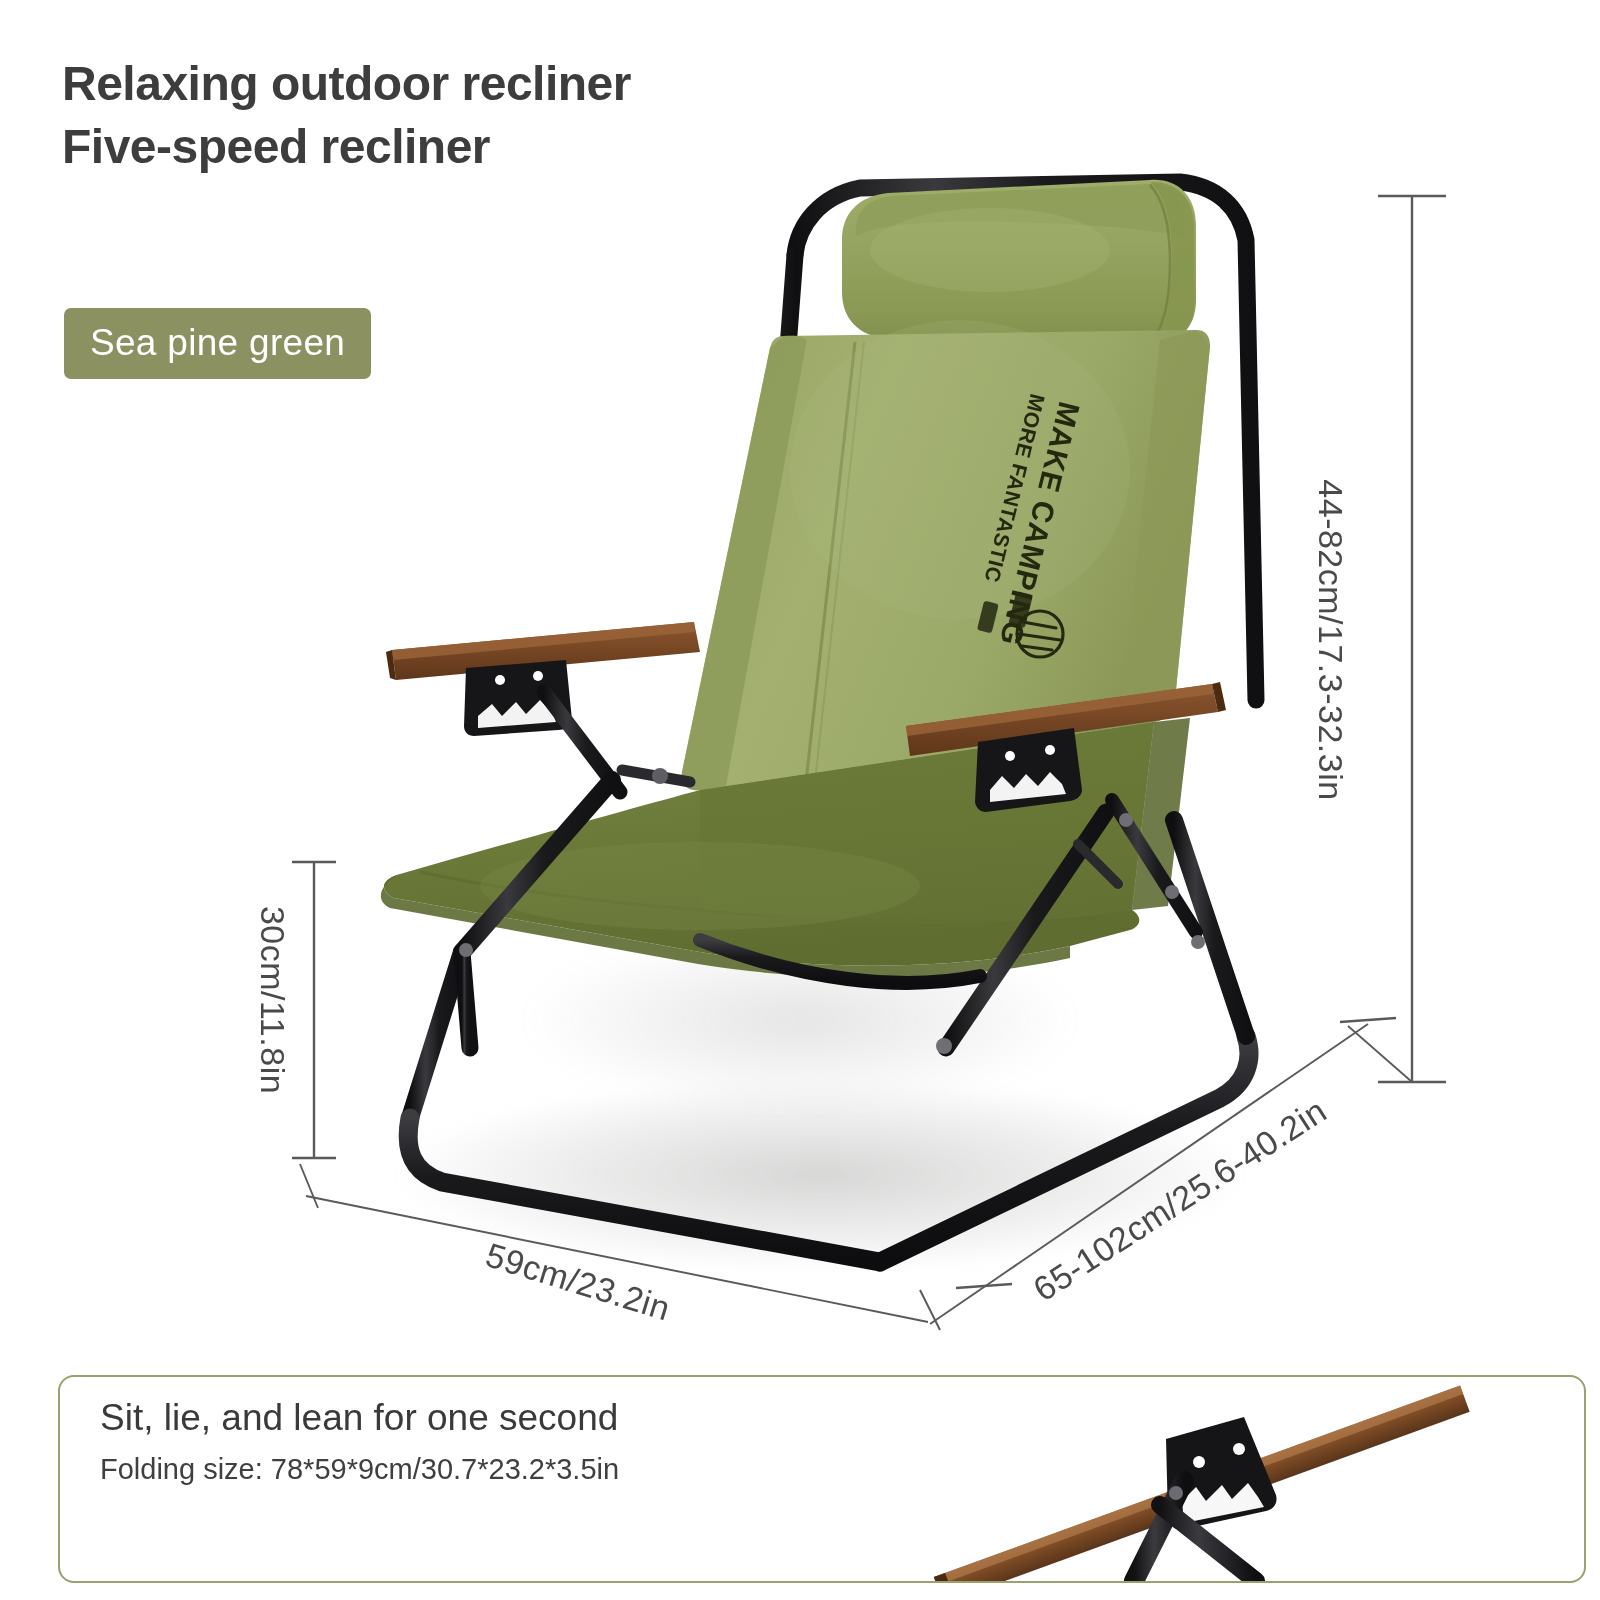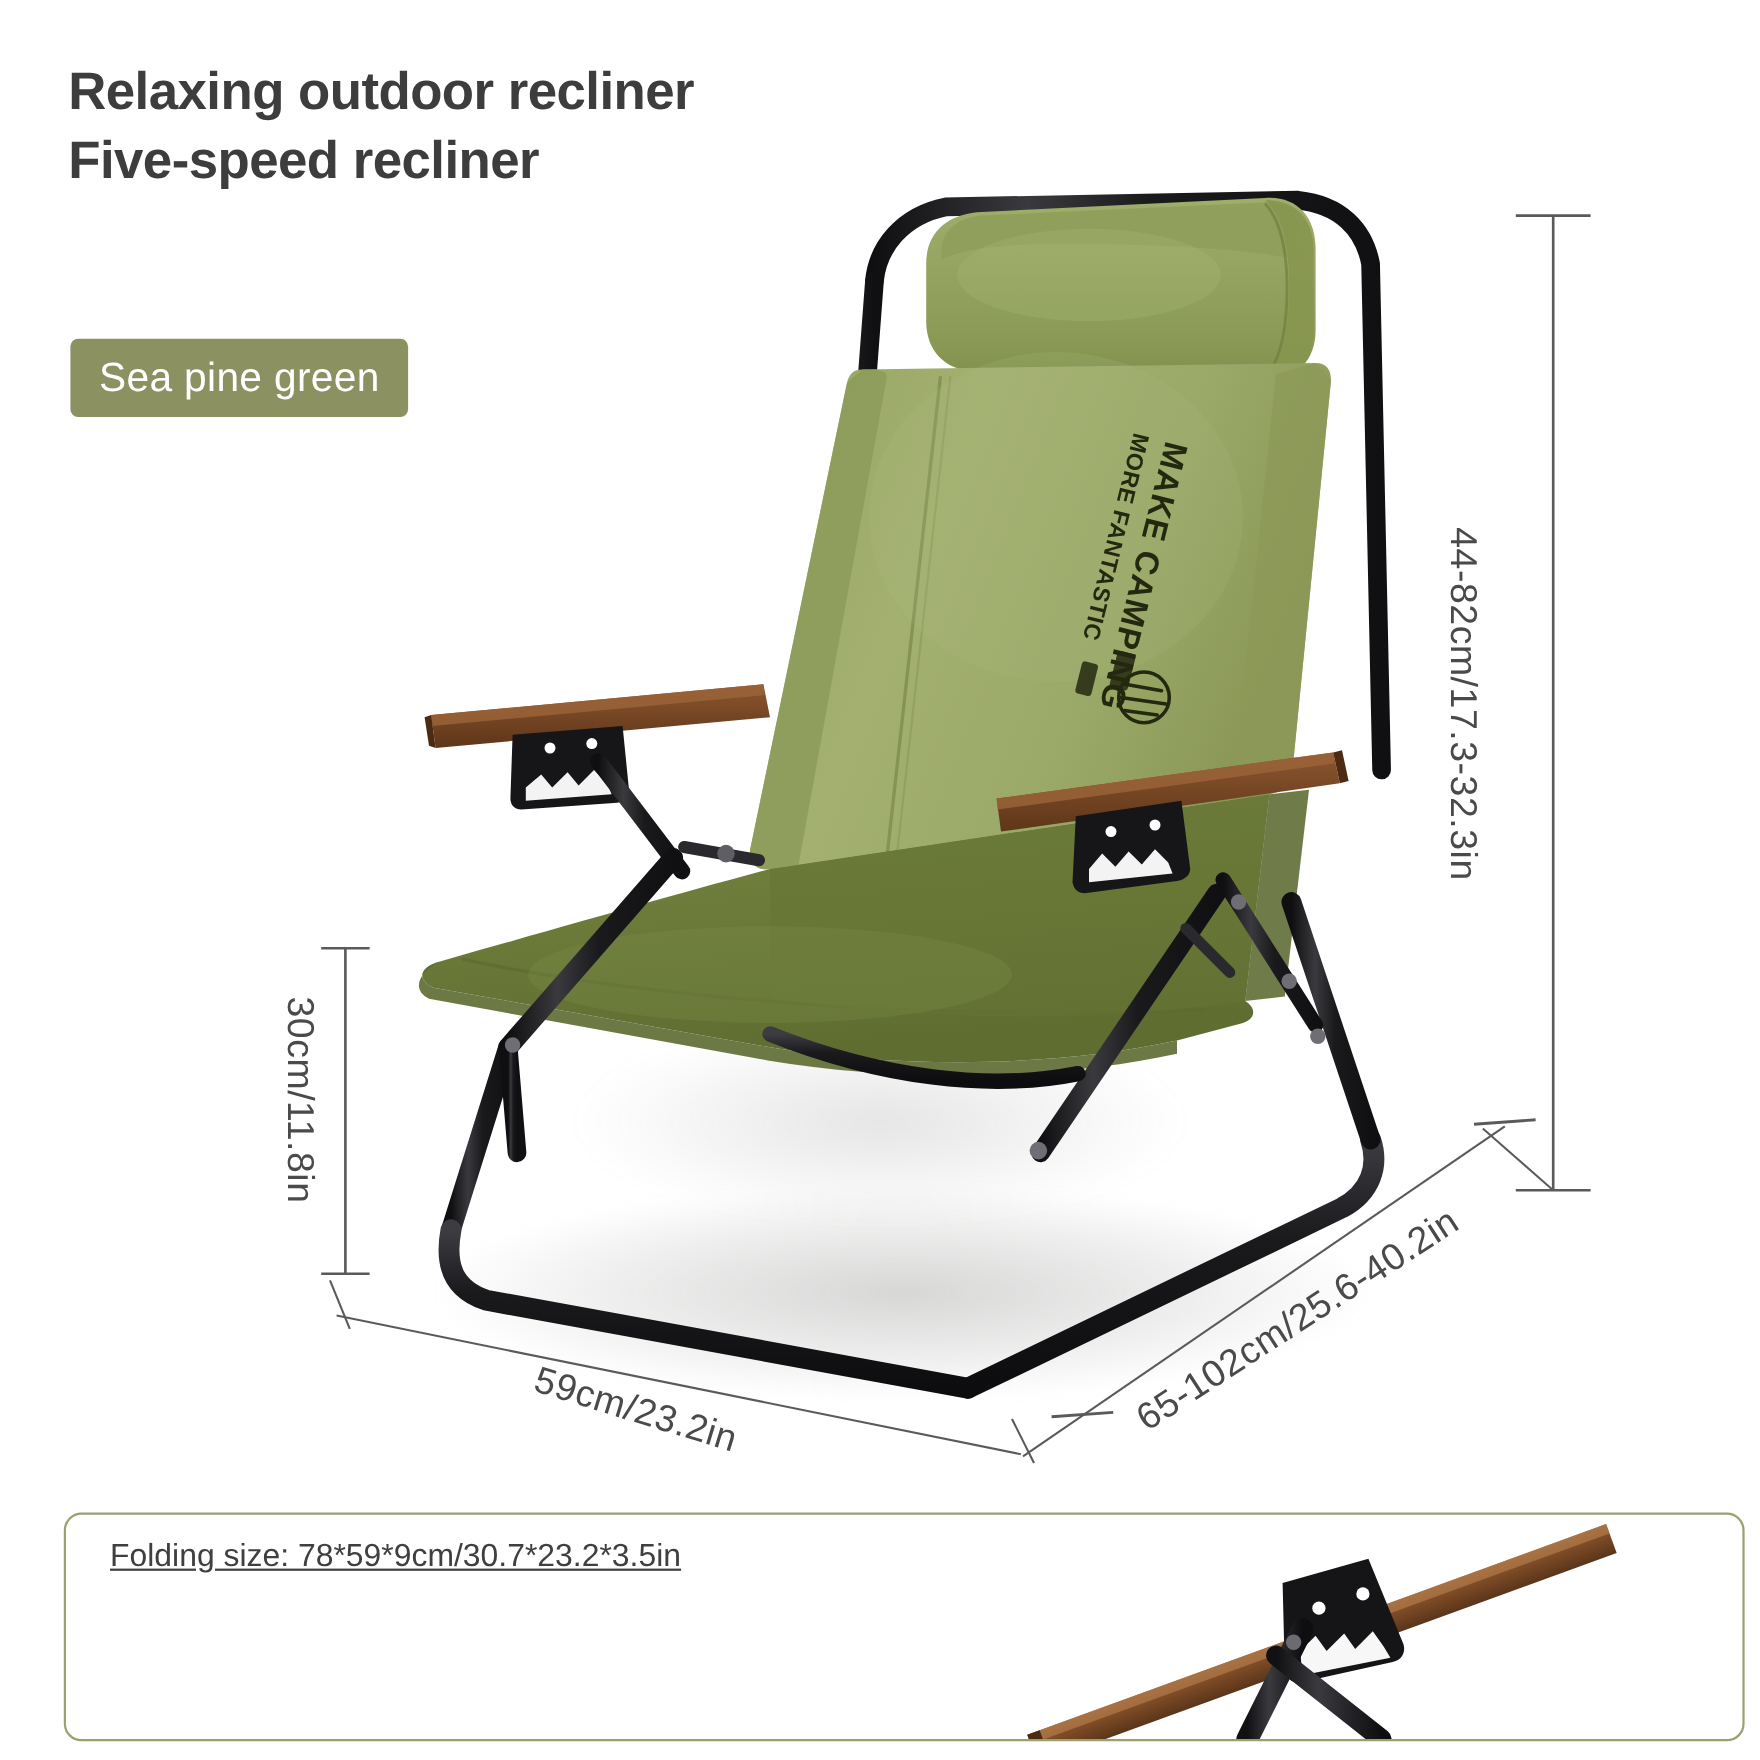--- a/index.html
+++ b/index.html
@@ -133,21 +133,20 @@
   .info-title {
     font-size: 37px;
     color: #3a3a3a;
     line-height: 1.35;
     margin-bottom: 4px;
   }
   .info-line {
     font-size: 29px;
     color: #3f3f3f;
     line-height: 1.52;
-    text-decoration: underline;
   }
 
   .detail-photo {
     position: absolute;
     right: 0; top: 0;
     width: 700px; height: 204px;
     overflow: hidden;
   }
   .detail-photo svg { position: absolute; right: 0; top: 0; }
 </style>
@@ -368,20 +367,21 @@
     </svg>
 
     <div class="dim-label dim-right">44-82cm/17.3-32.3in</div>
     <div class="dim-label dim-left">30cm/11.8in</div>
     <div class="dim-label dim-bottom">59cm/23.2in</div>
     <div class="dim-label dim-depth">65-102cm/25.6-40.2in</div>
   </div>
 
   <div class="info-card">
     <div class="info-text">
+      <div class="info-title">Sit, lie, and lean for one second</div>
       <div class="info-line">Folding size: 78*59*9cm/30.7*23.2*3.5in</div>
     </div>
 
     <div class="detail-photo">
       <svg width="700" height="204" viewBox="0 0 700 204">
         <defs>
           <linearGradient id="gWood2" x1="0" y1="0" x2="0" y2="1">
             <stop offset="0%" stop-color="#a06b3e"></stop>
             <stop offset="35%" stop-color="#7f4c26"></stop>
             <stop offset="100%" stop-color="#5a351a"></stop>

